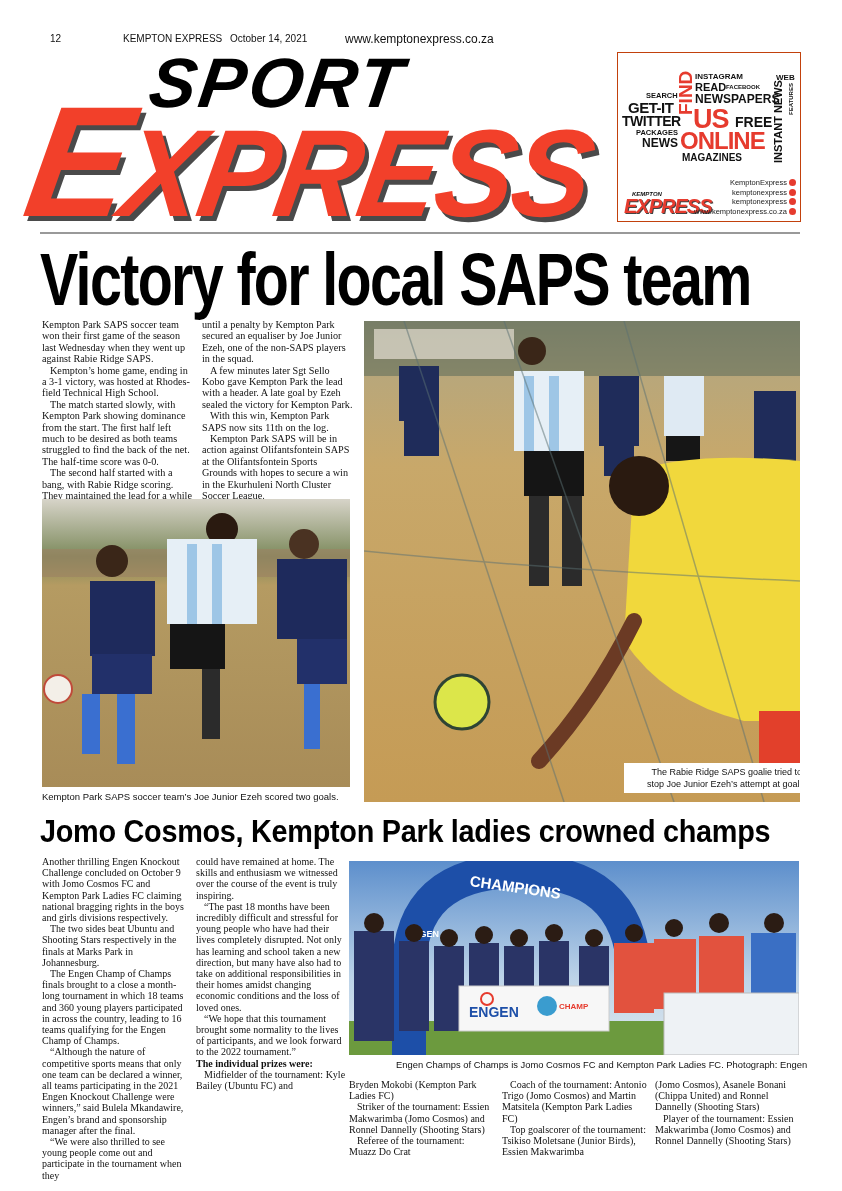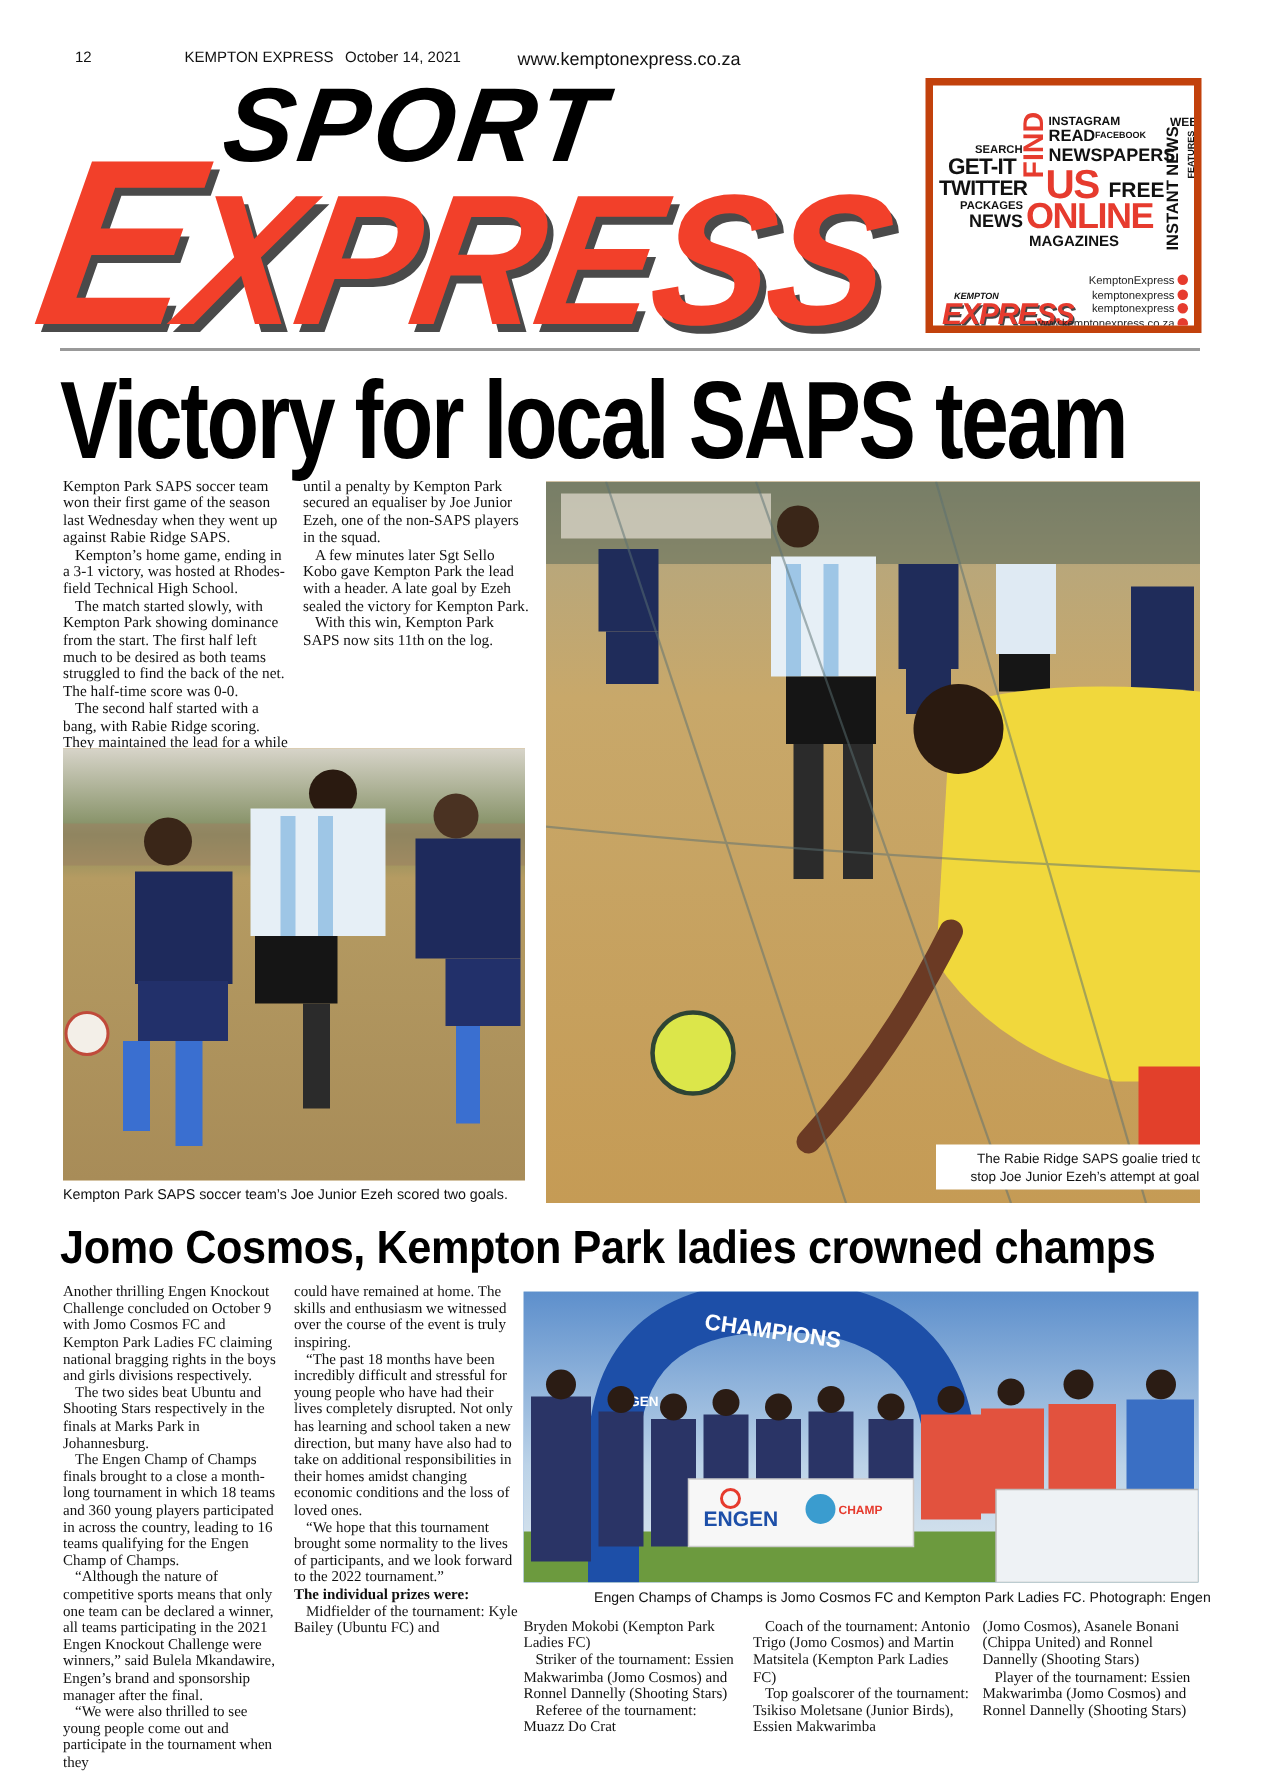--- a/index.html
+++ b/index.html
@@ -18,21 +18,21 @@
   
   .mast-sport { left: 150px; top: 48px; font-family: "Liberation Sans", sans-serif; font-weight: 900; font-style: italic;
     font-size: 70px; letter-spacing: 3px; color: #000; transform: skewX(-8deg); line-height: 70px; }
   .mast-express { left: 42px; top: 88px; font-family: "Liberation Sans", sans-serif; font-weight: 900; font-style: italic;
     color: #f2402a; line-height: 140px; white-space: nowrap;
     text-shadow: 5px 5px 0 #4a4a4a; transform: scaleY(1.05) skewX(-10deg); transform-origin: left top; }
   .mast-express .big-e { font-size: 150px; letter-spacing: -4px; }
   .mast-express .rest { font-size: 118px; letter-spacing: -2px; }
 
   
-  .find-box { left: 617px; top: 52px; width: 184px; height: 170px; border: 5px solid #c2410c; background: #fff;
+  .find-box { left: 617px; top: 52px; width: 184px; height: 170px; border: 1px solid #c2410c; background: #fff;
     font-family: "Liberation Sans", sans-serif; font-weight: 700; color: #111; overflow: hidden; }
   .find-box .w { position: absolute; white-space: nowrap; line-height: 1; }
   .find-box .red { color: #e63b2e; }
   .find-box .vert { transform: rotate(-90deg); transform-origin: left top; }
   .social-list { position: absolute; right: 4px; top: 125px; text-align: right; font-weight: 400; font-size: 7.5px; line-height: 9.5px; color: #222; }
   .social-row { display: flex; justify-content: flex-end; align-items: center; gap: 2px; }
   .social-dot { display: inline-block; width: 7px; height: 7px; border-radius: 50%; background: #e63b2e; }
   .mini-logo { position: absolute; left: 6px; top: 138px; }
   .mini-logo .k { font-size: 6px; font-style: italic; color: #111; font-weight: 900; position: absolute; left: 8px; top: 0; }
   .mini-logo .x { font-size: 20px; font-style: italic; color: #e63b2e; font-weight: 900; position: absolute; left: 0; top: 4px; letter-spacing: -1px; text-shadow: 1px 1px 0 #444; }
@@ -139,20 +139,21 @@
 <div class="abs col c1">
   <p>Kempton Park SAPS soccer team won their first game of the season last Wednesday when they went up against Rabie Ridge SAPS.</p>
   <p>Kempton’s home game, ending in a 3-1 victory, was hosted at Rhodes-field Technical High School.</p>
   <p>The match started slowly, with Kempton Park showing dominance from the start. The first half left much to be desired as both teams struggled to find the back of the net. The half-time score was 0-0.</p>
   <p>The second half started with a bang, with Rabie Ridge scoring. They maintained the lead for a while</p>
 </div>
 <div class="abs col c2">
   <p>until a penalty by Kempton Park secured an equaliser by Joe Junior Ezeh, one of the non-SAPS players in the squad.</p>
   <p>A few minutes later Sgt Sello Kobo gave Kempton Park the lead with a header. A late goal by Ezeh sealed the victory for Kempton Park.</p>
   <p>With this win, Kempton Park SAPS now sits 11th on the log.</p>
+  <p>Kempton Park SAPS will be in action against Olifantsfontein SAPS at the Olifantsfontein Sports Grounds with hopes to secure a win in the Ekurhuleni North Cluster Soccer League.</p>
 </div>
 
 <div class="abs photo photo-a">
   <svg width="436" height="481" viewBox="0 0 436 481">
     <defs>
       <linearGradient id="ga" x1="0" y1="0" x2="0" y2="1">
         <stop offset="0" stop-color="#8a8c76"></stop>
         <stop offset="0.12" stop-color="#b9a77a"></stop>
         <stop offset="0.3" stop-color="#c8a86a"></stop>
         <stop offset="1" stop-color="#c59b55"></stop>

